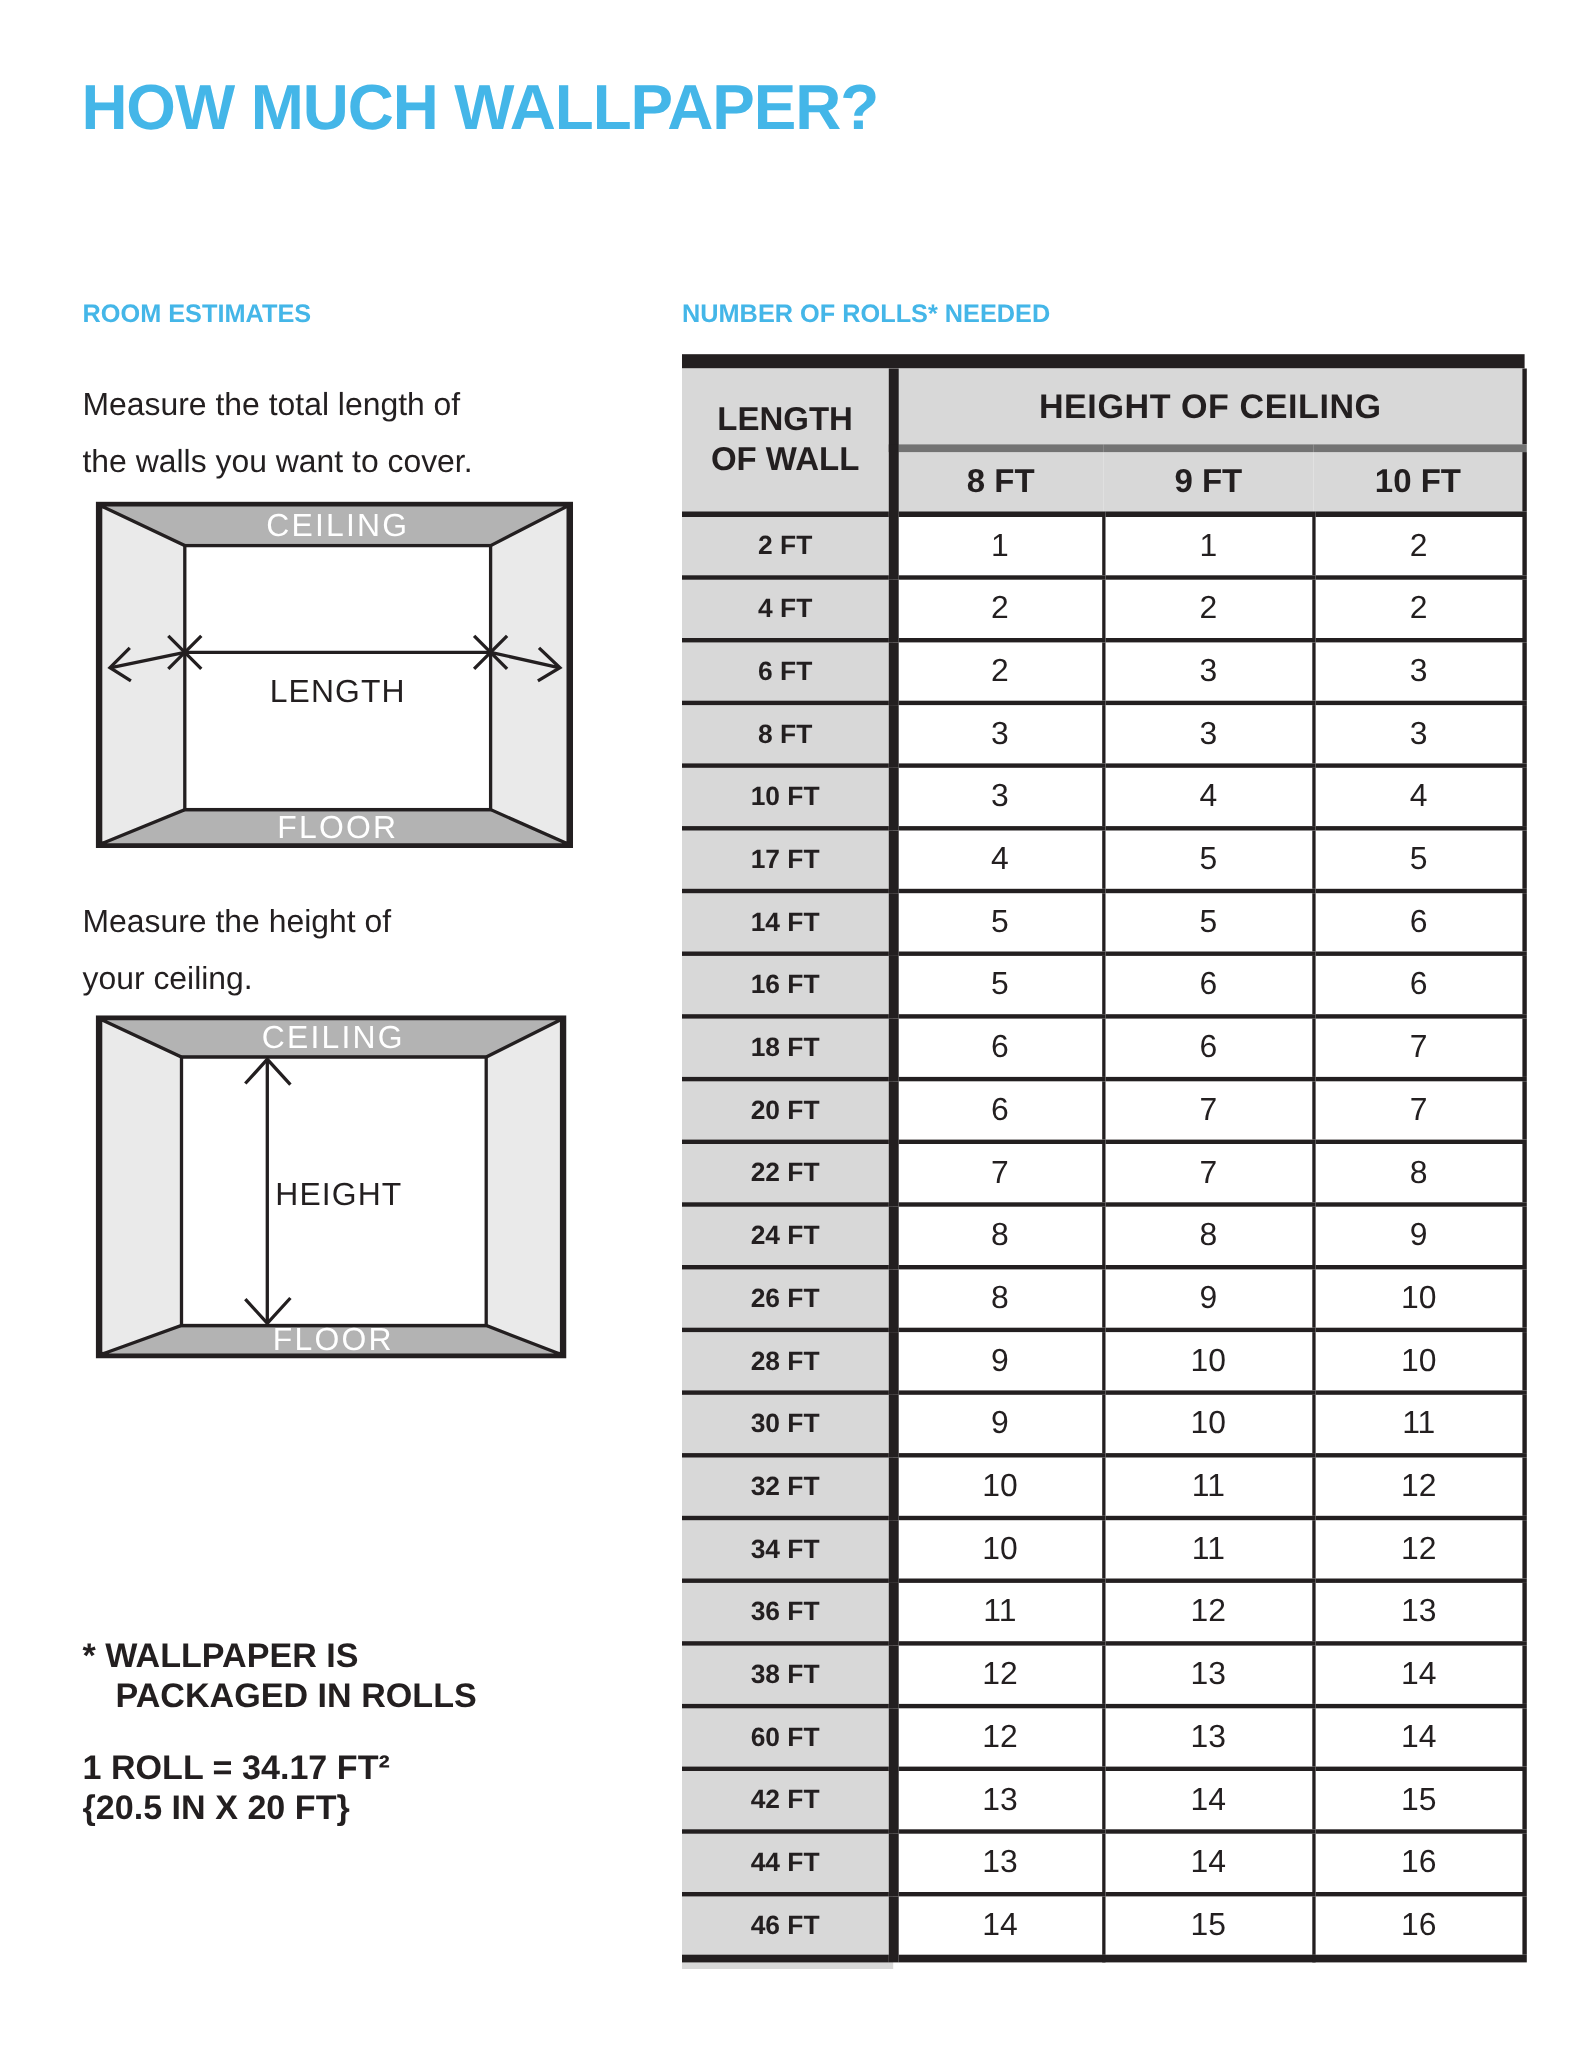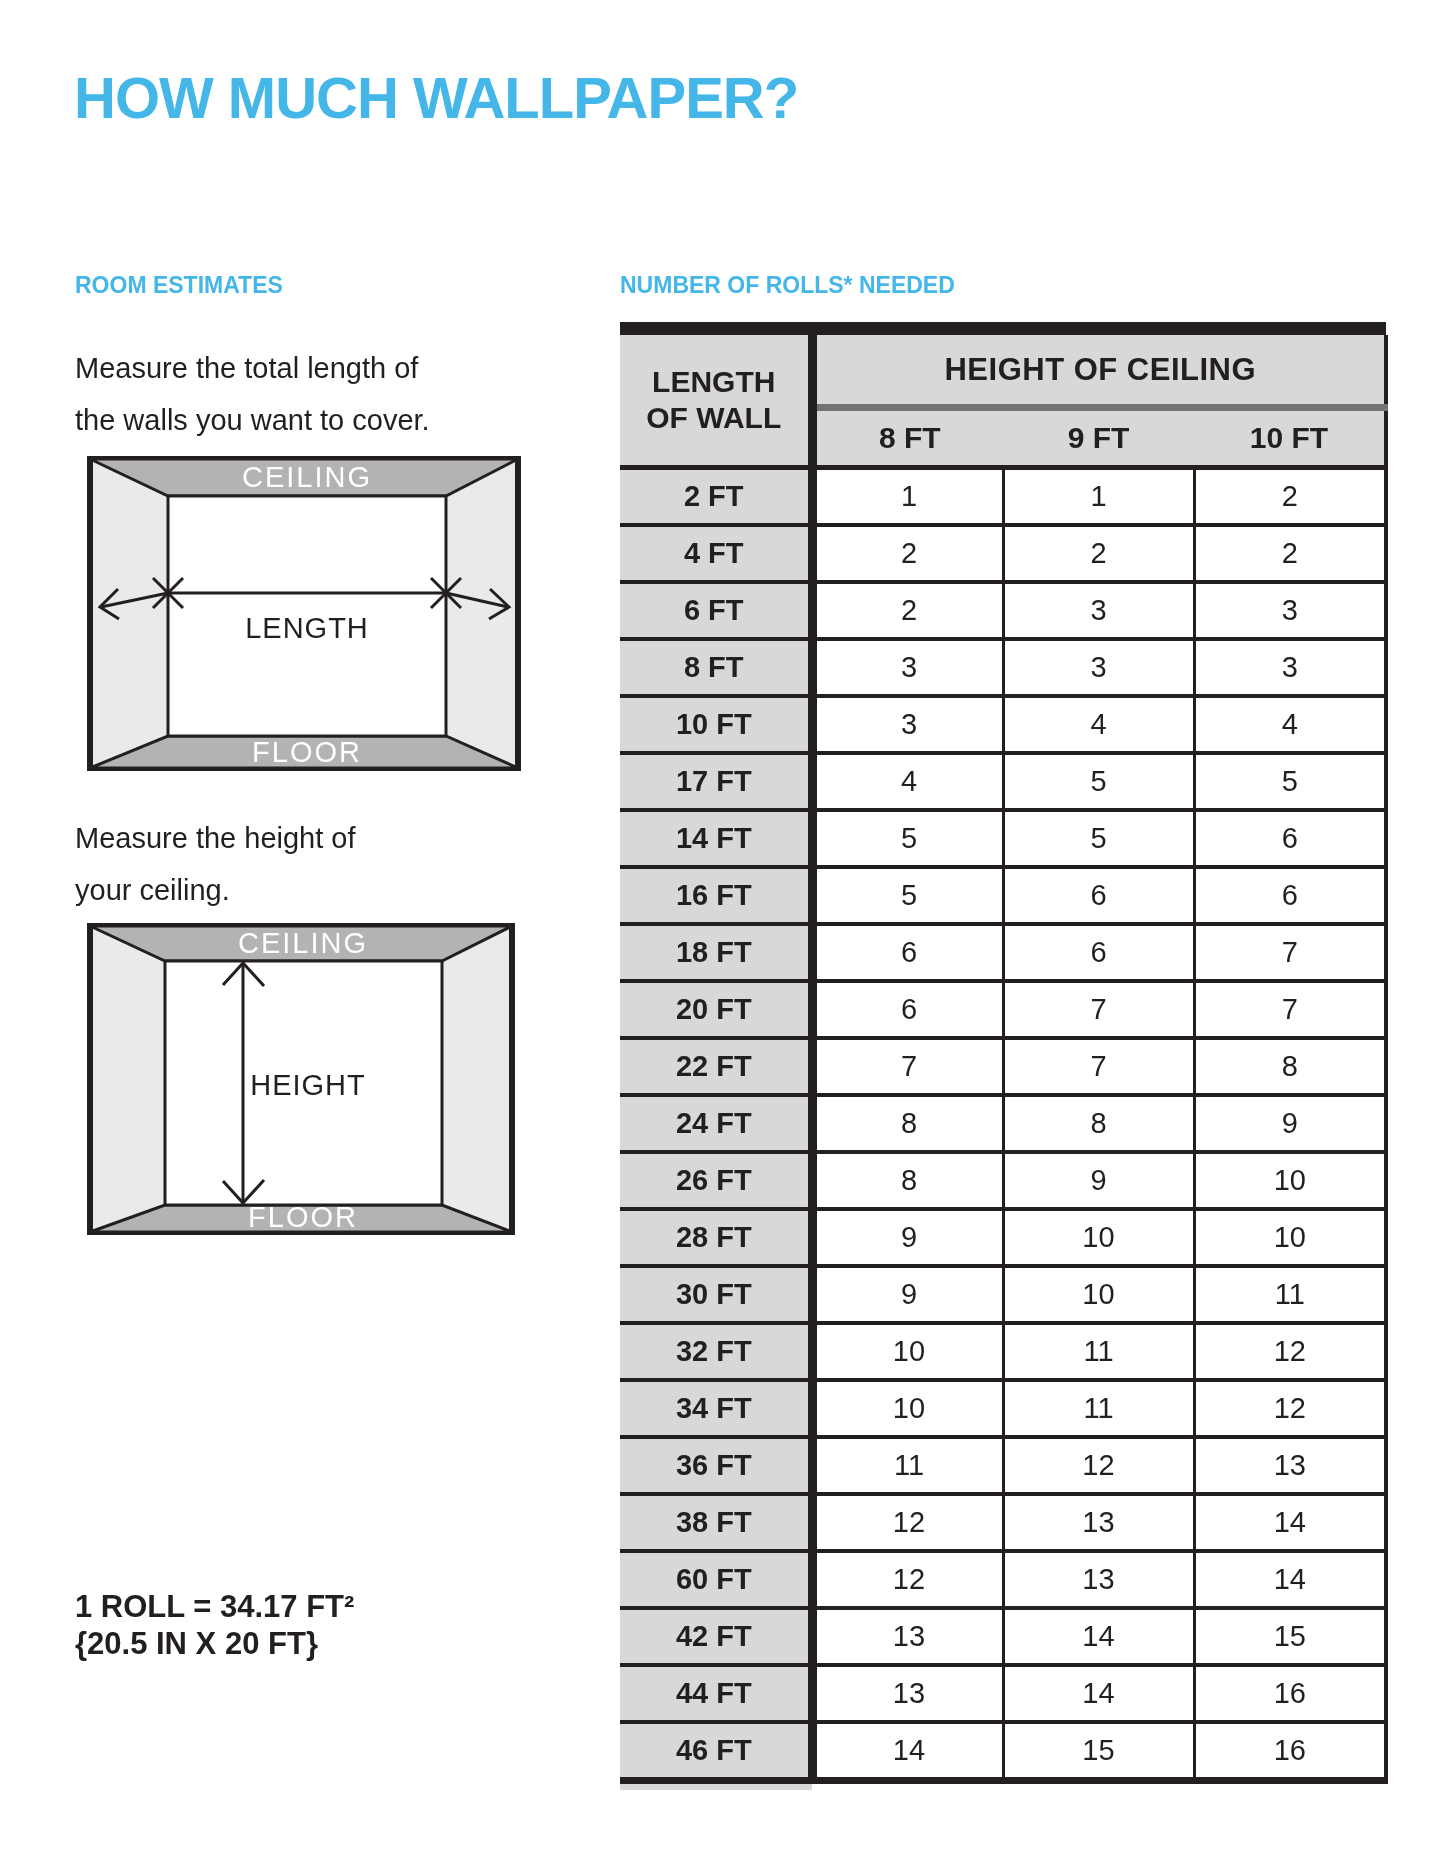--- a/index.html
+++ b/index.html
@@ -51,21 +51,21 @@
   th.group{
     background:#d8d8d8;border-bottom:7px solid #737373;height:69px;
     font-size:31px;font-weight:bold;letter-spacing:0.5px;
   }
   th.sub{
     background:#d8d8d8;height:54px;border-bottom:5px solid #231f20;
     font-size:30px;font-weight:bold;
   }
   table.rolls tbody th{
     background:#d8d8d8;border-right:9px solid #231f20;border-bottom:4px solid #231f20;
-    font-size:29px;font-weight:bold;height:53px;
+    font-size:24px;font-weight:bold;height:53px;
   }
   table.rolls tbody td{
     background:#ffffff;border-bottom:4px solid #231f20;
     font-size:29px;font-weight:normal;height:53px;
   }
   table.rolls tbody td + td{border-left:3px solid #231f20;}
 </style>
 </head>
 <body>
 
@@ -109,20 +109,24 @@
       <path d="M156,40 L156,280"></path>
       <path d="M136,62 L156,40 L177,63"></path>
       <path d="M136,258 L156,280 L177,257"></path>
     </g>
     <text class="room-label" x="216" y="30" text-anchor="middle">CEILING</text>
     <text class="measure-label" x="221" y="172" text-anchor="middle">HEIGHT</text>
     <text class="room-label" x="216" y="304" text-anchor="middle">FLOOR</text>
   </svg>
 
 
+  <div class="abs footnote">
+    <div>* WALLPAPER IS</div>
+    <div class="indent">PACKAGED IN ROLLS</div>
+  </div>
 
   <div class="abs roll-info">
     <div>1 ROLL = 34.17 FT²</div>
     <div>{20.5 IN X 20 FT}</div>
   </div>
 
   <div class="abs section-heading table-heading">NUMBER OF ROLLS* NEEDED</div>
 
   <div class="abs gray-stub"></div>
 

